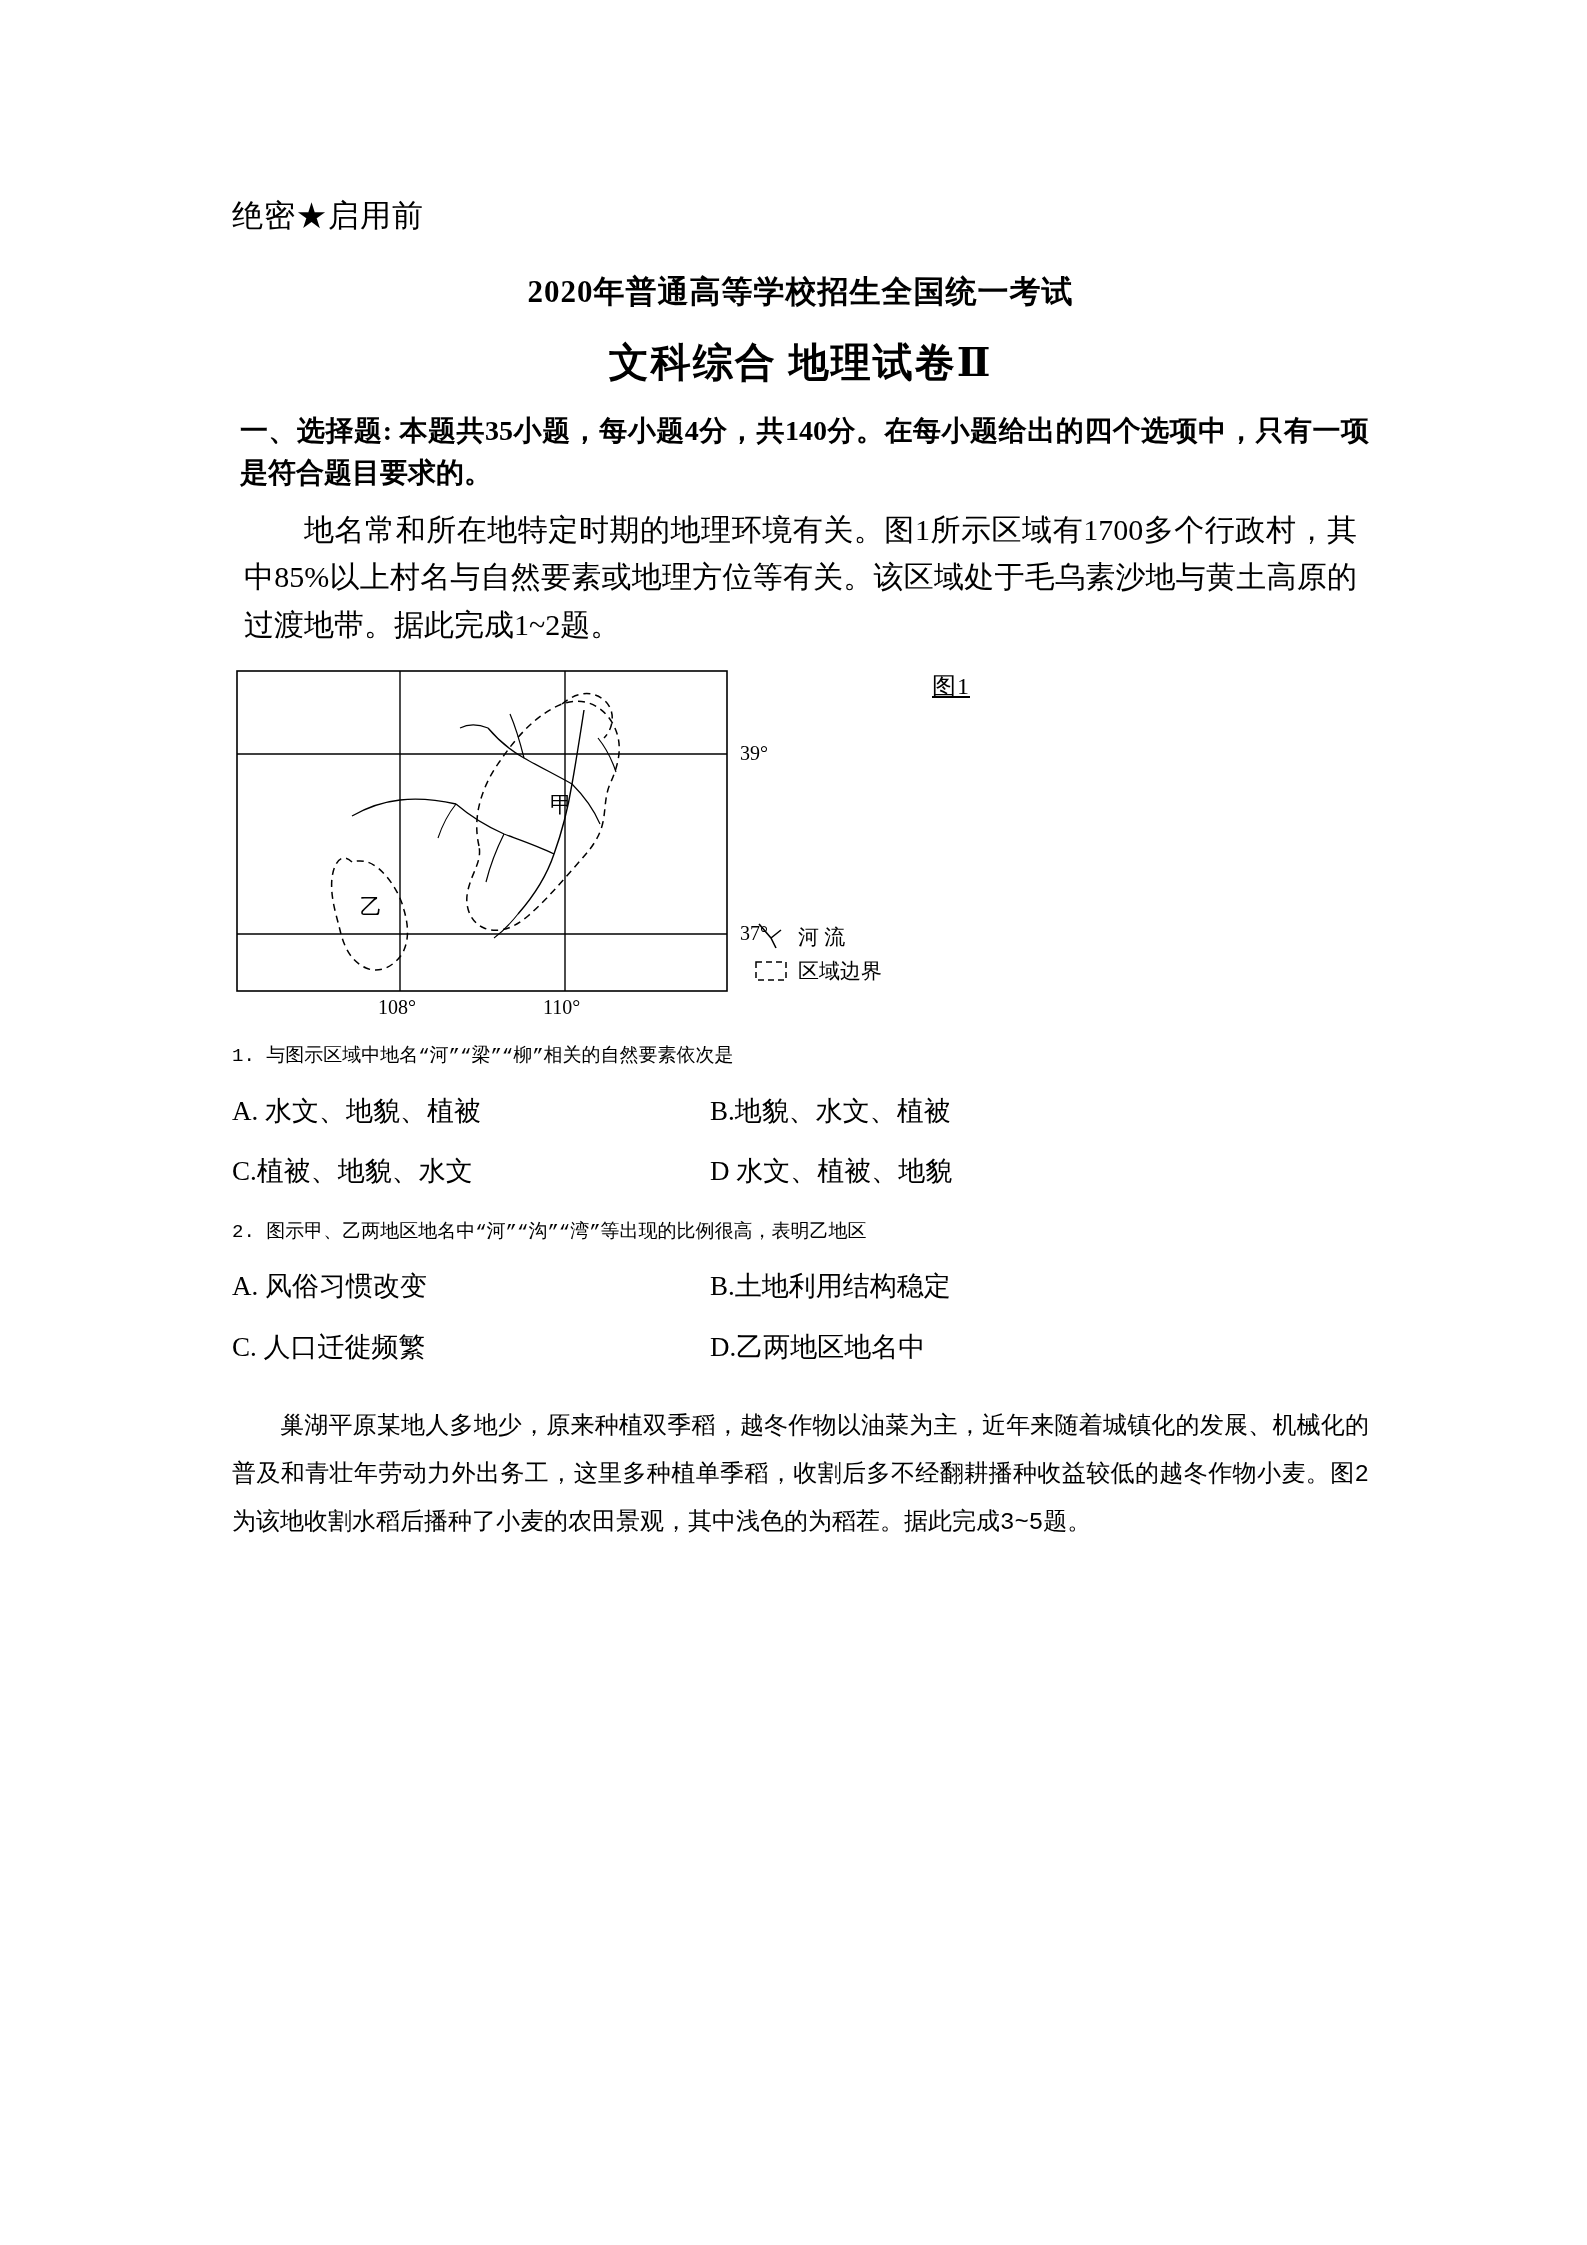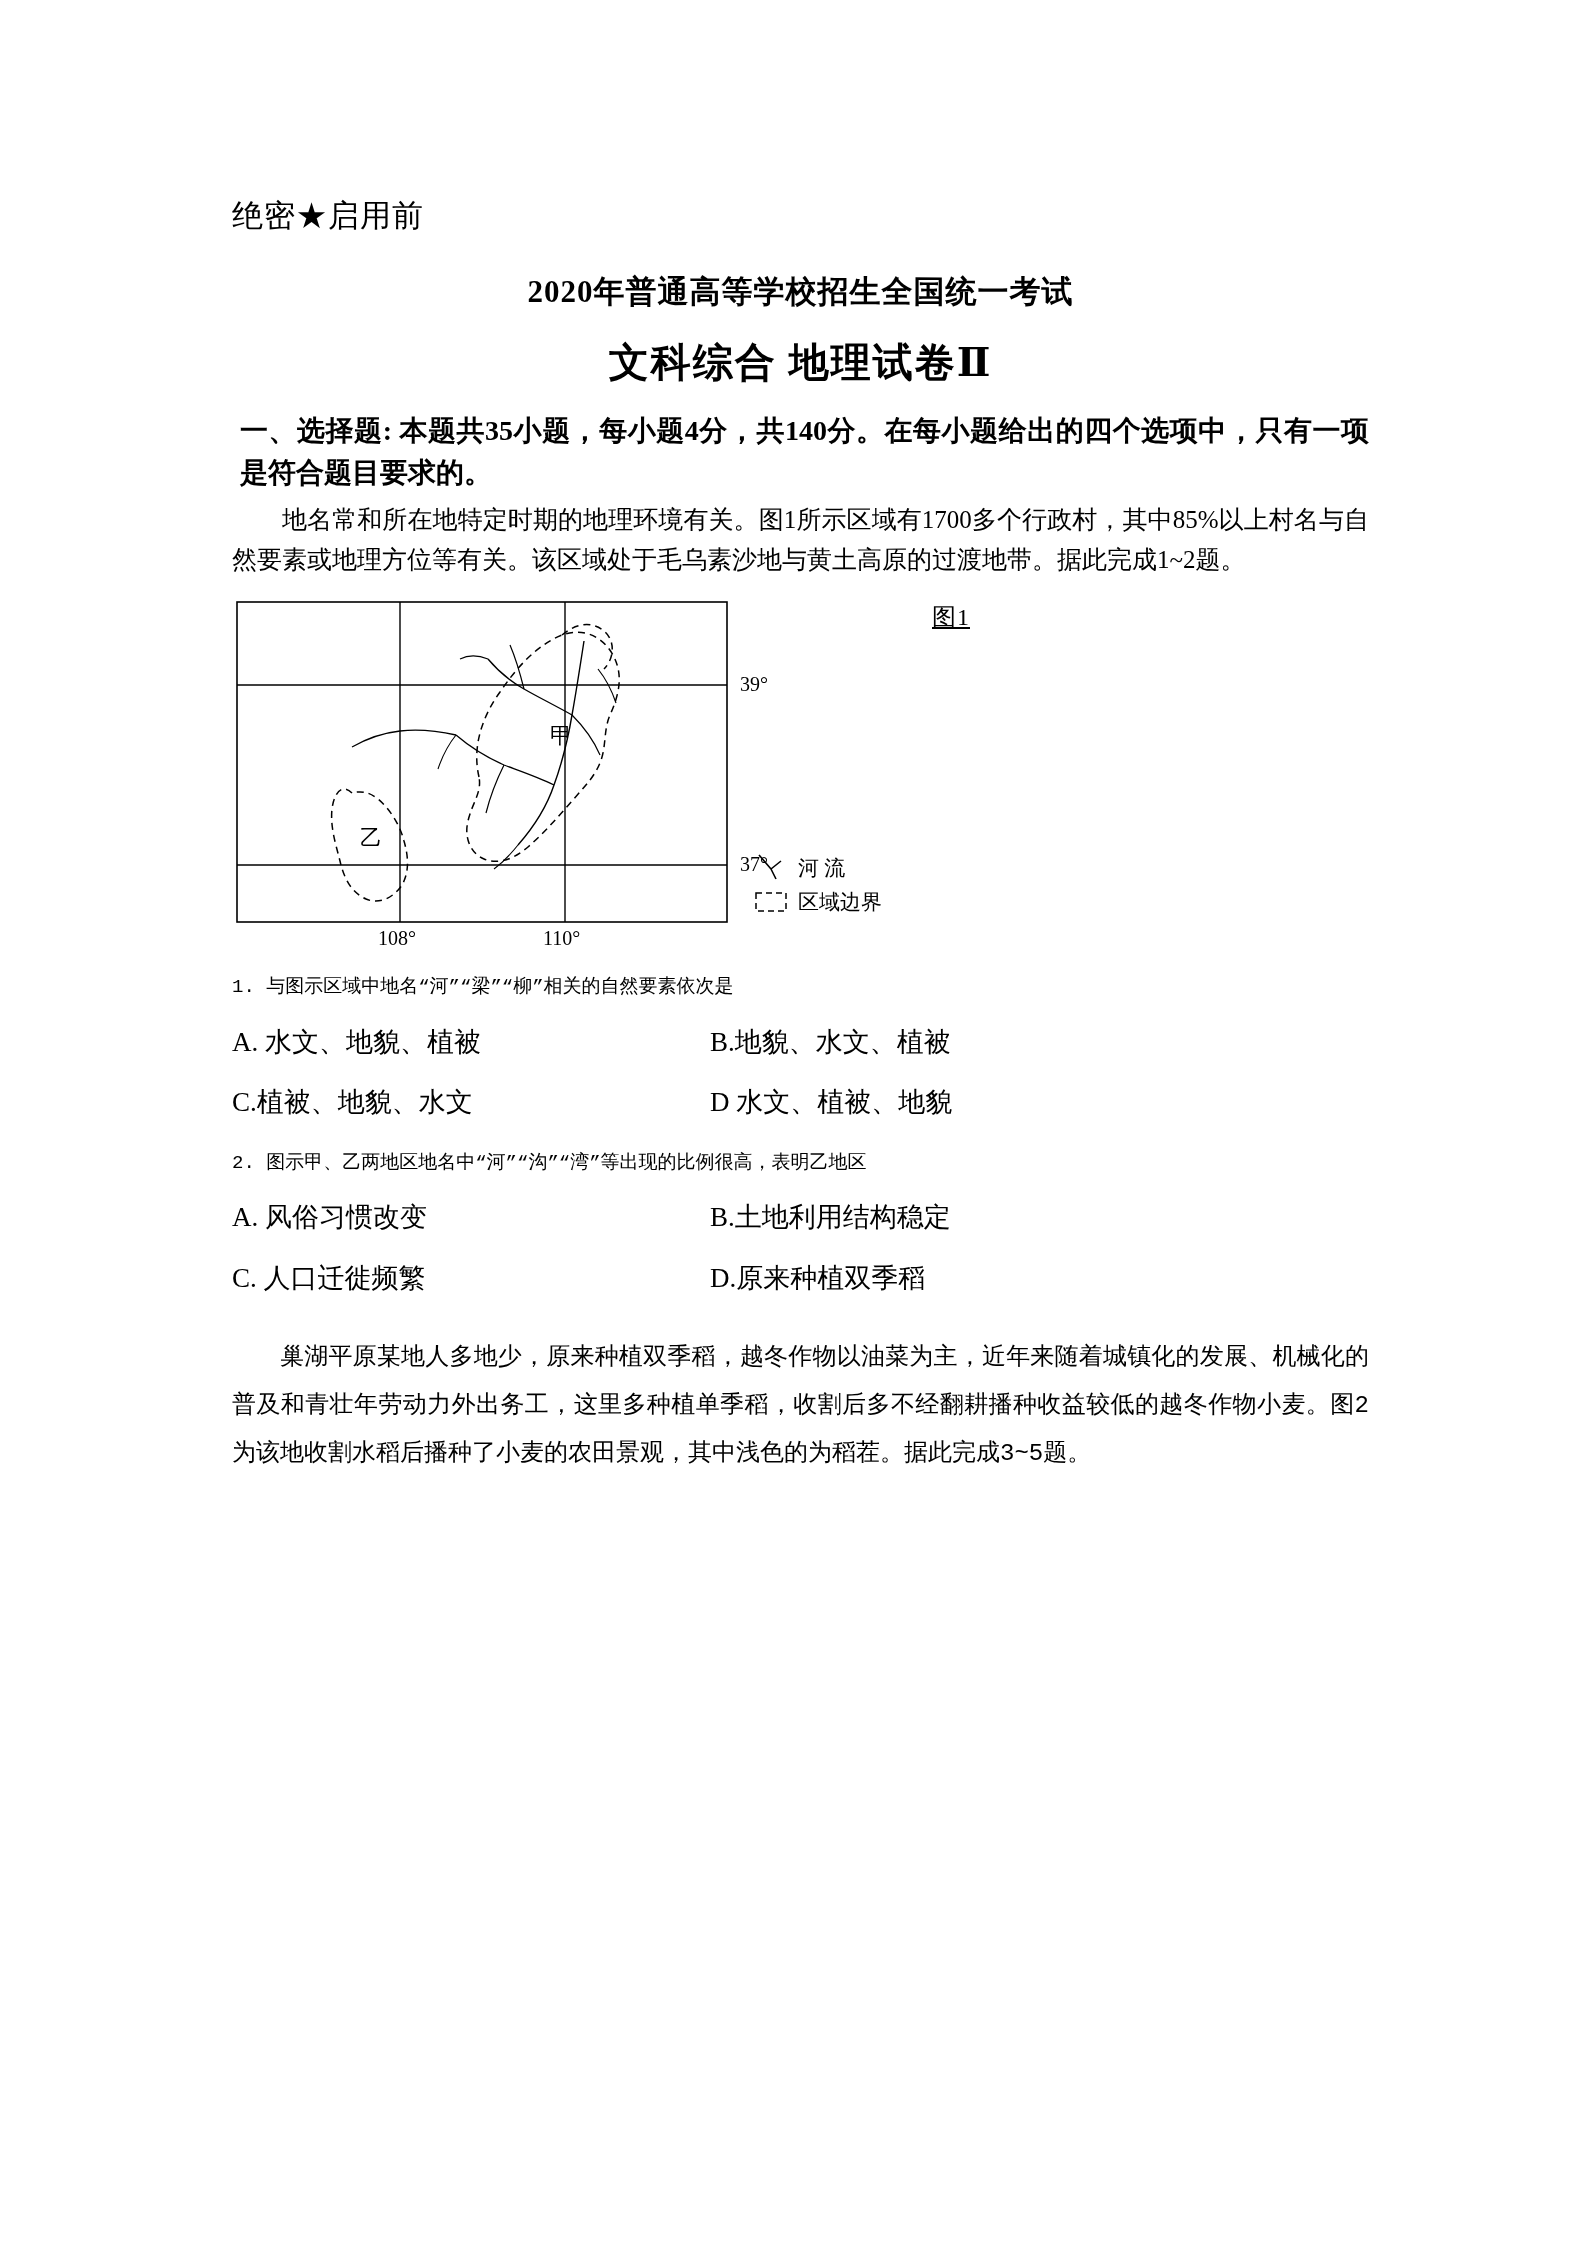--- a/index.html
+++ b/index.html
@@ -45,24 +45,24 @@
     margin: 0 0 20px 0;
   }
   .section-head {
     font-size: 28px;
     font-weight: 700;
     line-height: 1.50;
     margin: 0 0 6px 8px;
     text-align: justify;
   }
   .para {
-    font-size: 25px;
+    font-size: 30px;
     line-height: 1.58;
     text-align: justify;
-    margin: 0;
+    margin: 12px;
   }
   .indent2 { text-indent: 2em; }
   .figure-wrap {
     margin: 18px 0 0 0;
     display: flex;
     flex-direction: row;
     align-items: flex-start;
     text-decoration: underline;
   }
   .figure-caption {
@@ -175,18 +175,18 @@
     <div class="opt-b">D 水文、植被、地貌</div>
   </div>
 
   <div class="q-stem">2. 图示甲、乙两地区地名中“河”“沟”“湾”等出现的比例很高，表明乙地区</div>
   <div class="opt-row">
     <div class="opt-a">A. 风俗习惯改变</div>
     <div class="opt-b">B.土地利用结构稳定</div>
   </div>
   <div class="opt-row">
     <div class="opt-a">C. 人口迁徙频繁</div>
-    <div class="opt-b">D.原来种植双季稻</div>
+    <div class="opt-b">D.乙两地区地名中</div>
   </div>
 
   <div class="passage2 indent2">巢湖平原某地人多地少，原来种植双季稻，越冬作物以油菜为主，近年来随着城镇化的发展、机械化的普及和青壮年劳动力外出务工，这里多种植单季稻，收割后多不经翻耕播种收益较低的越冬作物小麦。图2为该地收割水稻后播种了小麦的农田景观，其中浅色的为稻茬。据此完成3~5题。</div>
 
 </div>
 
 </body></html>

